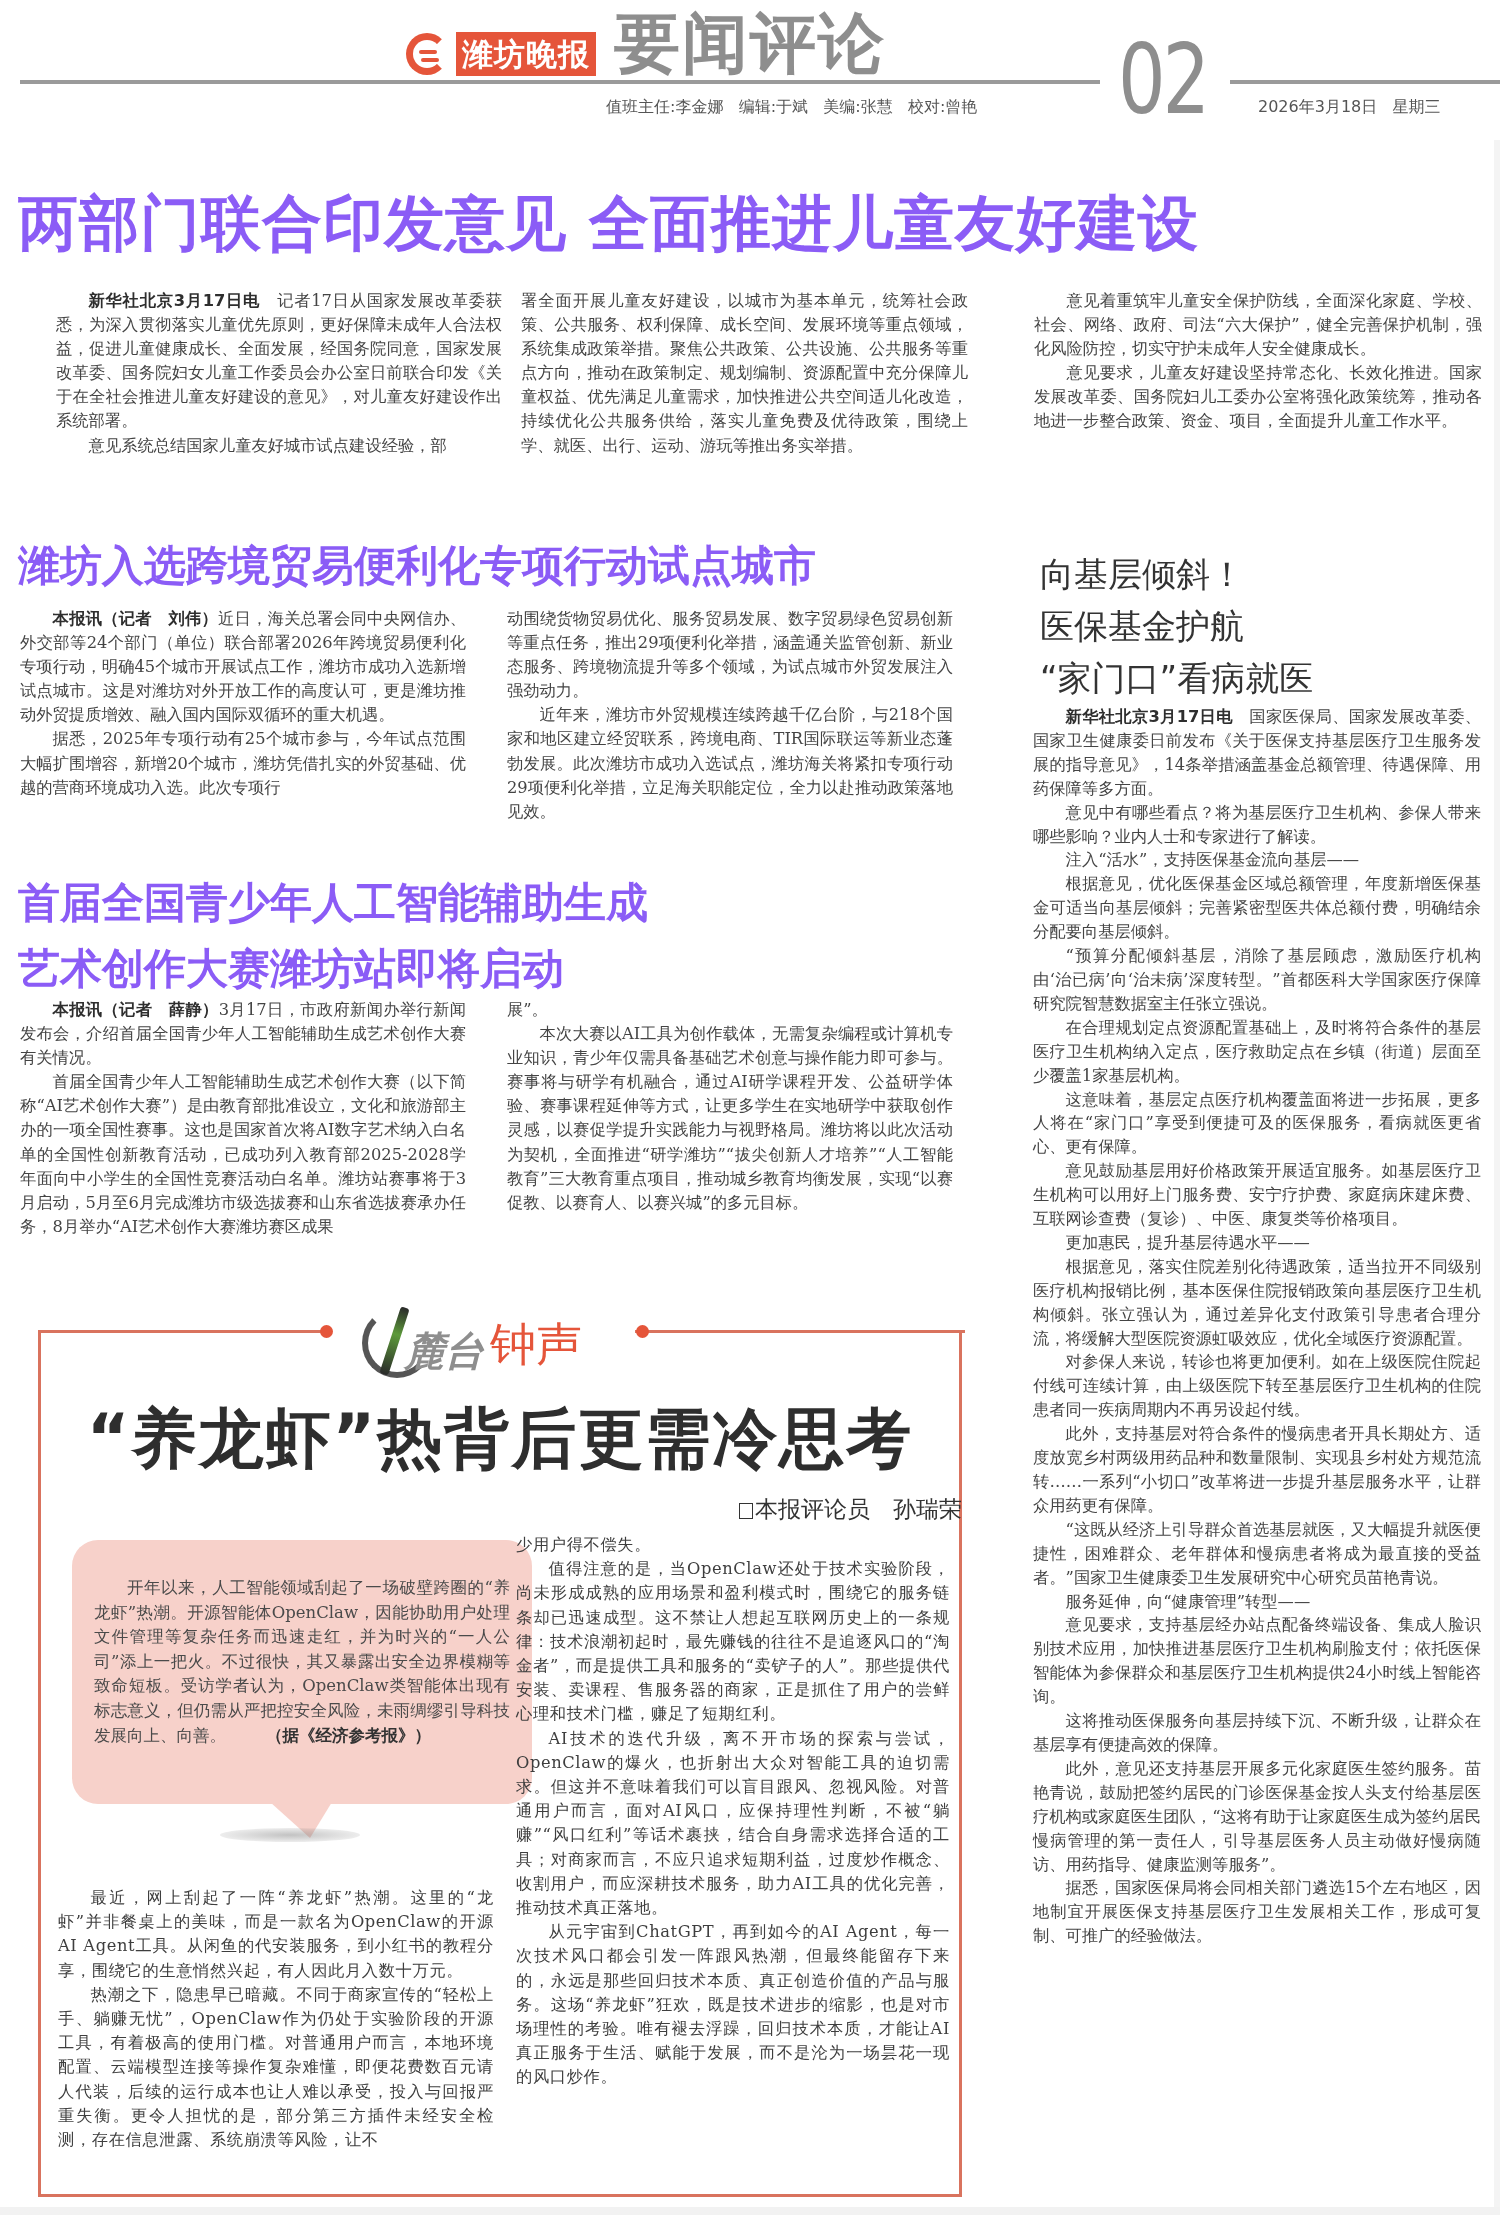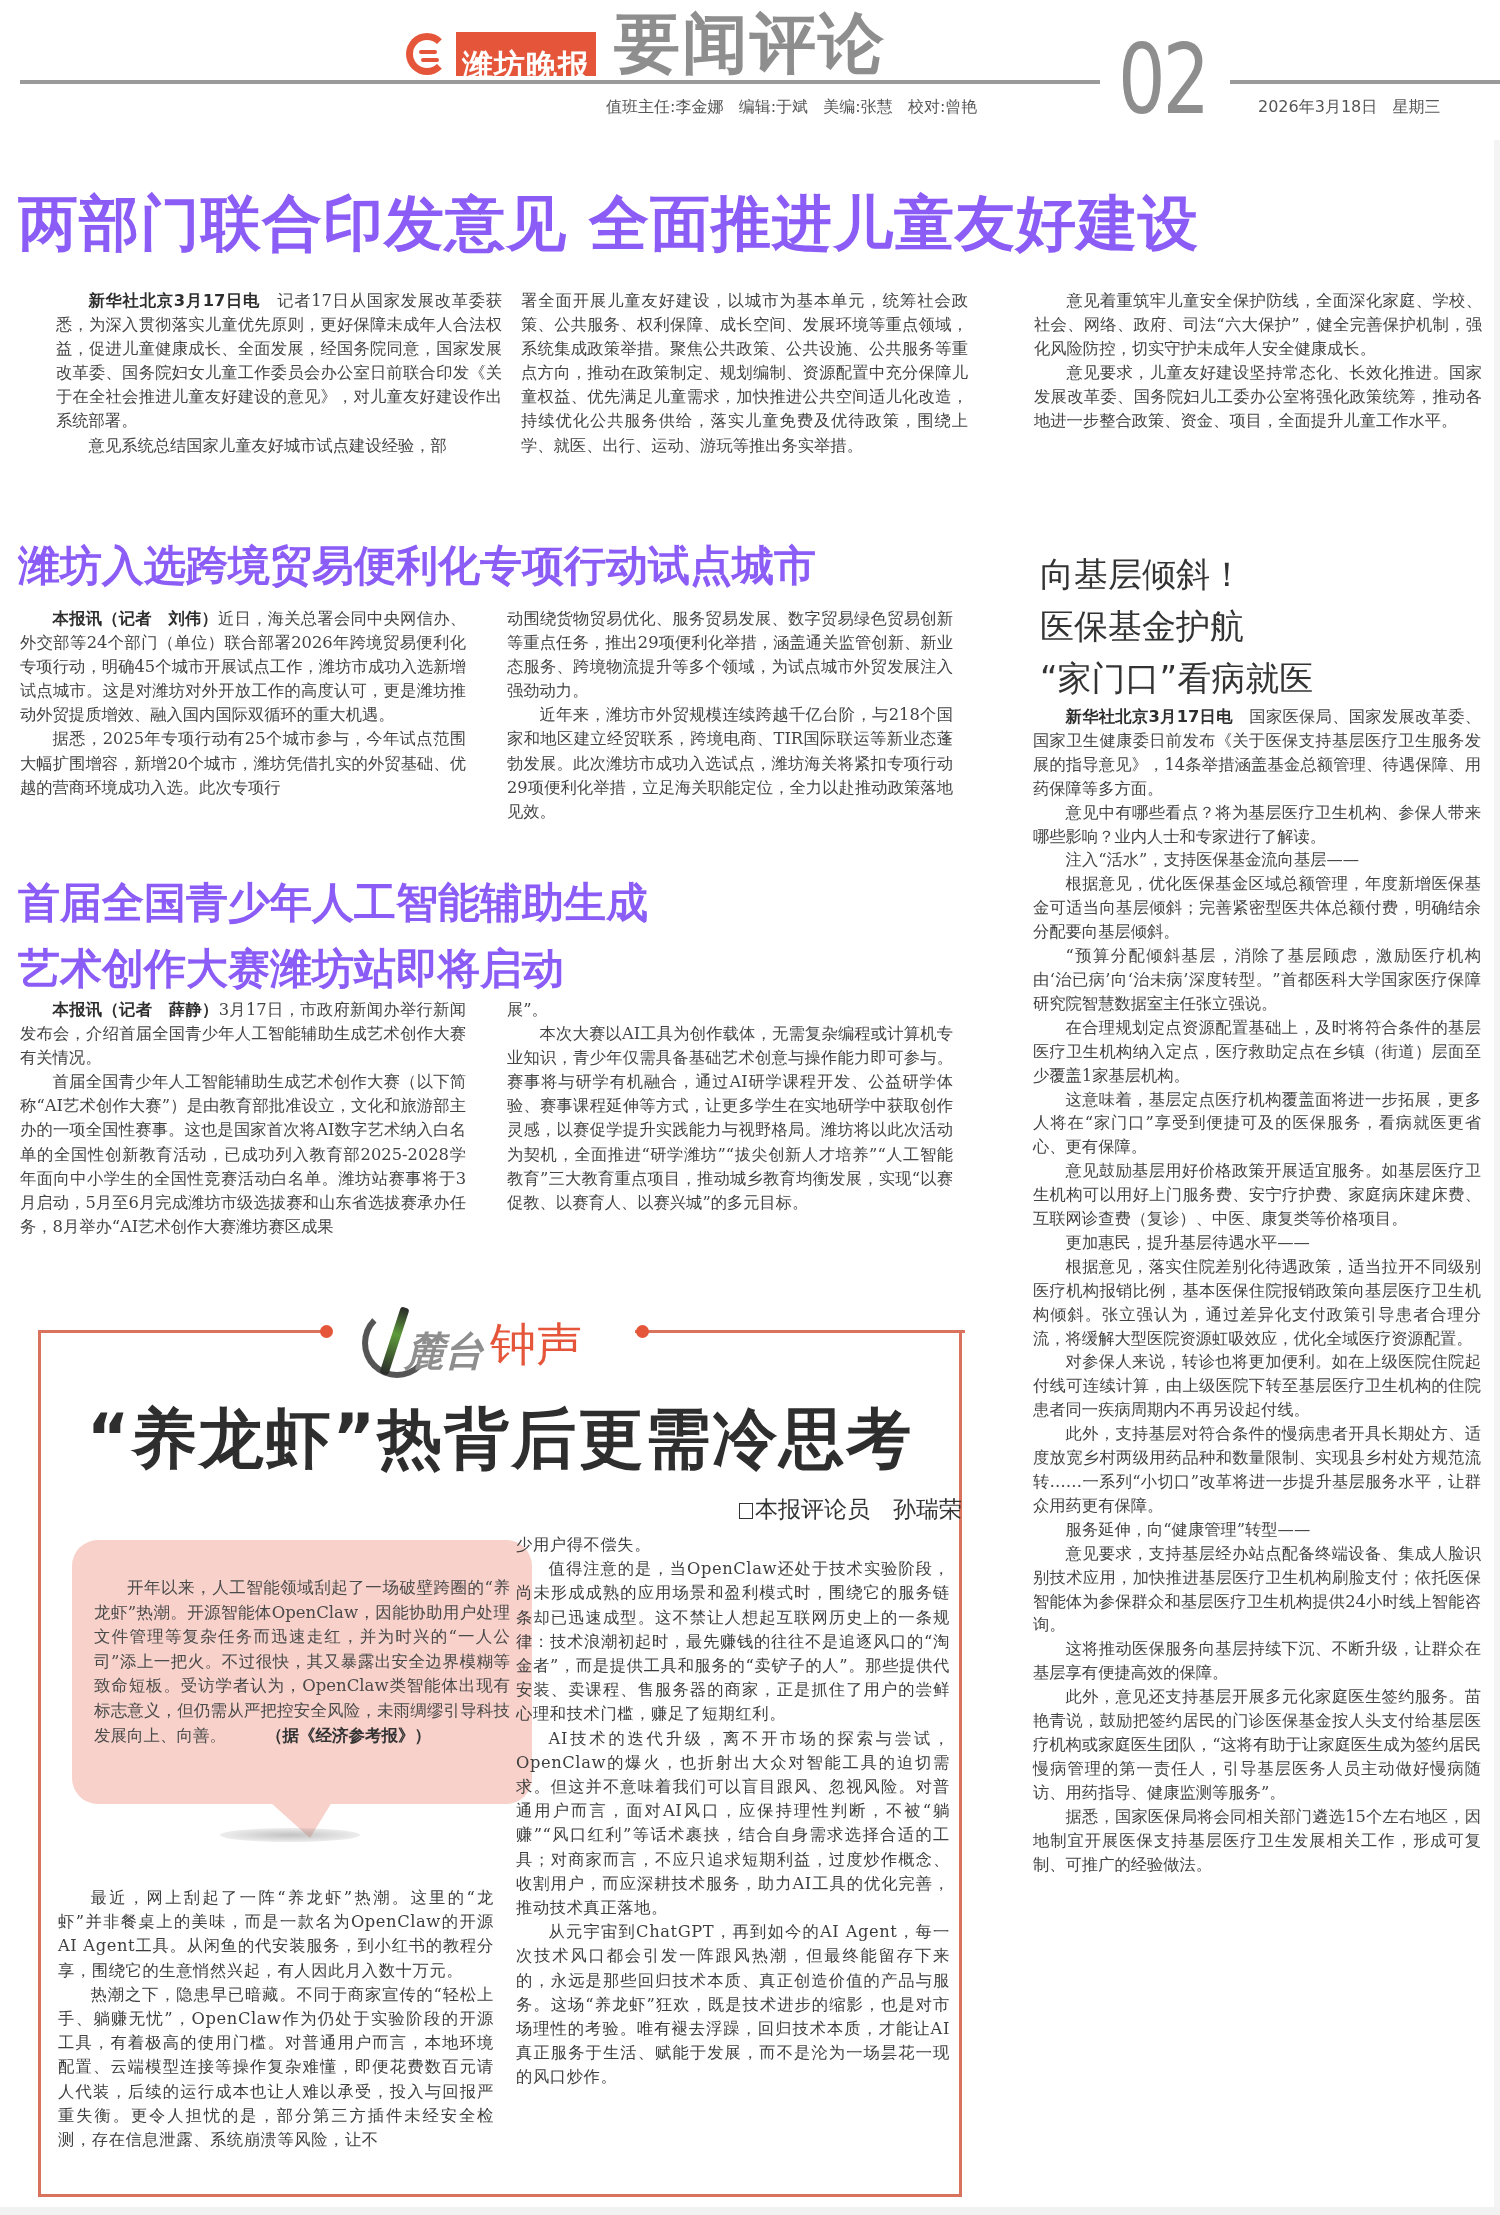--- a/index.html
+++ b/index.html
@@ -3,21 +3,21 @@
 <meta charset="utf-8">
 <style>
   * { box-sizing: border-box; margin: 0; padding: 0; }
   html, body { width: 1500px; height: 2215px; background: #fff; overflow: hidden; }
   body { position: relative; font-family: "DejaVu Serif", "Liberation Serif", serif; color: #3a3a3a; }
 
   
   .masthead { position: absolute; left: 0; top: 0; width: 1500px; height: 140px; }
   .logo-mark { position: absolute; left: 406px; top: 33px; width: 42px; height: 42px; border-radius: 50%; border: 7px solid #e5553a; border-right-color: transparent; }
   .logo-mark::after { content: ""; position: absolute; left: 6px; top: 10px; width: 18px; height: 4px; background: #e5553a; box-shadow: 2px 8px 0 #e5553a; border-radius: 2px; }
-  .logo-box { position: absolute; left: 456px; top: 32px; height: 44px; padding: 11px 6px; background: #e5553a; color: #fff; font-family: "DejaVu Sans", sans-serif; font-weight: bold; font-size: 31px; line-height: 44px; letter-spacing: 1px; }
+  .logo-box { position: absolute; left: 456px; top: 32px; height: 44px; padding: 0 6px; background: #e5553a; color: #fff; font-family: "DejaVu Sans", sans-serif; font-weight: bold; font-size: 31px; line-height: 44px; letter-spacing: 1px; }
   .section-title { position: absolute; left: 614px; top: 6px; font-family: "DejaVu Sans", sans-serif; font-weight: bold; font-size: 66px; color: #8e8e8e; letter-spacing: 2px; line-height: 76px; }
   .rule-left { position: absolute; left: 20px; top: 80px; width: 1080px; height: 4px; background: #9a9a9a; }
   .rule-right { position: absolute; left: 1230px; top: 80px; width: 270px; height: 4px; background: #9a9a9a; }
   .page-num { position: absolute; left: 1118px; top: 30px; font-family: "DejaVu Sans", sans-serif; font-size: 96px; color: #8e8e8e; line-height: 100px; letter-spacing: -4px; transform: scaleX(0.78); transform-origin: left; }
   .staff { position: absolute; left: 606px; top: 97px; font-family: "DejaVu Sans", sans-serif; font-size: 16px; color: #555; white-space: pre; }
   .dateline { position: absolute; left: 1258px; top: 97px; font-family: "DejaVu Sans", sans-serif; font-size: 16px; color: #555; white-space: pre; }
 
   
   .h-big { position: absolute; font-family: "DejaVu Sans", sans-serif; font-weight: bold; color: #8b5cf6; white-space: nowrap; }
   .h1 { left: 18px; top: 184px; font-size: 60px; letter-spacing: 1px; }
@@ -122,20 +122,21 @@
   <p>注入“活水”，支持医保基金流向基层——</p>
   <p>根据意见，优化医保基金区域总额管理，年度新增医保基金可适当向基层倾斜；完善紧密型医共体总额付费，明确结余分配要向基层倾斜。</p>
   <p>“预算分配倾斜基层，消除了基层顾虑，激励医疗机构由‘治已病’向‘治未病’深度转型。”首都医科大学国家医疗保障研究院智慧数据室主任张立强说。</p>
   <p>在合理规划定点资源配置基础上，及时将符合条件的基层医疗卫生机构纳入定点，医疗救助定点在乡镇（街道）层面至少覆盖1家基层机构。</p>
   <p>这意味着，基层定点医疗机构覆盖面将进一步拓展，更多人将在“家门口”享受到便捷可及的医保服务，看病就医更省心、更有保障。</p>
   <p>意见鼓励基层用好价格政策开展适宜服务。如基层医疗卫生机构可以用好上门服务费、安宁疗护费、家庭病床建床费、互联网诊查费（复诊）、中医、康复类等价格项目。</p>
   <p>更加惠民，提升基层待遇水平——</p>
   <p>根据意见，落实住院差别化待遇政策，适当拉开不同级别医疗机构报销比例，基本医保住院报销政策向基层医疗卫生机构倾斜。张立强认为，通过差异化支付政策引导患者合理分流，将缓解大型医院资源虹吸效应，优化全域医疗资源配置。</p>
   <p>对参保人来说，转诊也将更加便利。如在上级医院住院起付线可连续计算，由上级医院下转至基层医疗卫生机构的住院患者同一疾病周期内不再另设起付线。</p>
   <p>此外，支持基层对符合条件的慢病患者开具长期处方、适度放宽乡村两级用药品种和数量限制、实现县乡村处方规范流转……一系列“小切口”改革将进一步提升基层服务水平，让群众用药更有保障。</p>
+  <p>“这既从经济上引导群众首选基层就医，又大幅提升就医便捷性，困难群众、老年群体和慢病患者将成为最直接的受益者。”国家卫生健康委卫生发展研究中心研究员苗艳青说。</p>
   <p>服务延伸，向“健康管理”转型——</p>
   <p>意见要求，支持基层经办站点配备终端设备、集成人脸识别技术应用，加快推进基层医疗卫生机构刷脸支付；依托医保智能体为参保群众和基层医疗卫生机构提供24小时线上智能咨询。</p>
   <p>这将推动医保服务向基层持续下沉、不断升级，让群众在基层享有便捷高效的保障。</p>
   <p>此外，意见还支持基层开展多元化家庭医生签约服务。苗艳青说，鼓励把签约居民的门诊医保基金按人头支付给基层医疗机构或家庭医生团队，“这将有助于让家庭医生成为签约居民慢病管理的第一责任人，引导基层医务人员主动做好慢病随访、用药指导、健康监测等服务”。</p>
   <p>据悉，国家医保局将会同相关部门遴选15个左右地区，因地制宜开展医保支持基层医疗卫生发展相关工作，形成可复制、可推广的经验做法。</p>
 </div>
 
 <div class="comment-topline-l"></div>
 <div class="comment-topline-r"></div>
 <div class="dot dot-l"></div>

